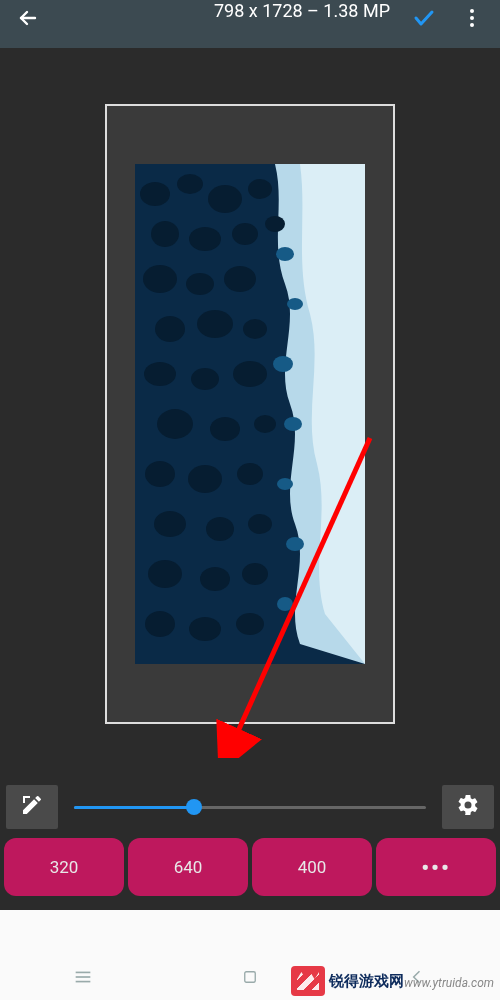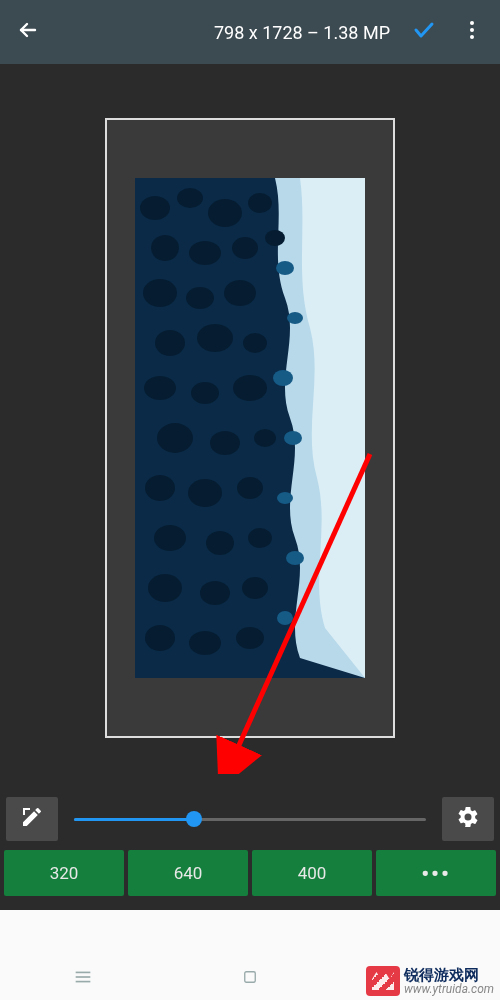--- a/index.html
+++ b/index.html
@@ -1,20 +1,20 @@
 <!DOCTYPE html>
 <html><head>
 <meta charset="utf-8">
 <style>
   * { box-sizing: border-box; margin: 0; padding: 0; }
   html, body { width: 500px; height: 1000px; background: #000; font-family: -apple-system, Roboto, sans-serif; overflow: hidden; }
   body { display: flex; flex-direction: column; background: #2b2b2b; position: relative; }
 
   
-  .appbar { height: 64px; background: #3c4a51; display: flex; align-items: center; padding: 0 8px; gap: 8px; }
+  .appbar { height: 48px; background: #3c4a51; display: flex; align-items: flex-start; padding: 0 8px; gap: 8px; }
   .appbar .title { flex: 1; text-align: right; color: #fff; font-size: 18px; padding-right: 6px; }
   .icon-btn { width: 40px; height: 40px; display: flex; align-items: center; justify-content: center; color: #fff; cursor: pointer; border-radius: 4px; }
   .icon-btn svg { width: 24px; height: 24px; }
   .confirm svg { stroke: #2196f3; }
 
   
   .canvas-area { flex: 1; background: #2b2b2b; position: relative; display: flex; align-items: center; justify-content: center; padding: 20px 0; }
   .outer-frame { border: 2px solid #ddd; width: 290px; height: 620px; display: flex; align-items: center; justify-content: center; background: #3a3a3a; position: relative; }
   .image-preview { width: 230px; height: 500px; background: #0b2d4a; position: relative; overflow: hidden; }
 
@@ -25,31 +25,31 @@
   .slider-row { display: flex; align-items: center; height: 54px; padding: 0 6px; gap: 6px; background: #2b2b2b; }
   .tool-btn { width: 52px; height: 44px; background: #4a4a4a; display: flex; align-items: center; justify-content: center; cursor: pointer; border-radius: 2px; }
   .tool-btn svg { width: 24px; height: 24px; fill: #fff; }
   .slider-wrap { flex: 1; position: relative; height: 44px; display: flex; align-items: center; padding: 0 10px; }
   .track { height: 3px; width: 100%; background: #666; position: relative; border-radius: 2px; }
   .track-fill { position: absolute; left: 0; top: 0; height: 100%; background: #2196f3; border-radius: 2px; }
   .thumb { position: absolute; top: 50%; width: 16px; height: 16px; background: #2196f3; border-radius: 50%; transform: translate(-50%, -50%); cursor: grab; }
 
   
   .preset-row { display: flex; gap: 4px; padding: 4px 4px 14px; background: #2b2b2b; }
-  .preset-btn { flex: 1; height: 46px; background: #15803d; color: #e8e8e8; font-size: 17px; display: flex; align-items: center; justify-content: center; cursor: pointer; border-radius: 2px; }
+  .preset-btn { flex: 1; height: 58px; background: #be185d; color: #e8e8e8; font-size: 17px; display: flex; align-items: center; justify-content: center; cursor: pointer; border-radius: 12px; }
   .preset-btn.more { font-size: 22px; letter-spacing: 2px; font-weight: bold; }
 
   
   .footer-gap { height: 90px; background: #fafafa; }
 
   
   .watermark { position: absolute; right: 6px; bottom: 4px; display: flex; align-items: center; gap: 4px; z-index: 50; }
   .watermark .logo { width: 34px; height: 30px; background: #e63946; border-radius: 4px; position: relative; }
   .watermark .logo::before { content: ""; position: absolute; inset: 6px; background: linear-gradient(135deg,#fff 0 20%,transparent 20% 40%,#fff 40% 60%,transparent 60% 80%,#fff 80%); clip-path: polygon(0 40%, 20% 0, 40% 40%, 60% 0, 80% 40%, 100% 0, 100% 100%, 0 100%); opacity: .9; }
-  .watermark .txt { display: flex; flex-direction: column; line-height: 1; }
+  .watermark .txt { display: flex; flex-direction: row; line-height: 1; align-items: flex-end; }
   .watermark .t1 { color: #0d2b5c; font-size: 15px; font-weight: 700; }
   .watermark .t2 { color: #888; font-size: 12px; font-style: italic; }
 
   
   .navbar { position: absolute; left: 0; right: 0; bottom: 0; height: 42px; display: flex; align-items: center; justify-content: space-around; z-index: 40; }
   .navbar .nbtn { width: 28px; height: 28px; display: flex; align-items: center; justify-content: center; cursor: pointer; }
   .navbar svg { stroke: #9aa; fill: none; stroke-width: 1.8; }
 </style>
 </head>
 <body>

